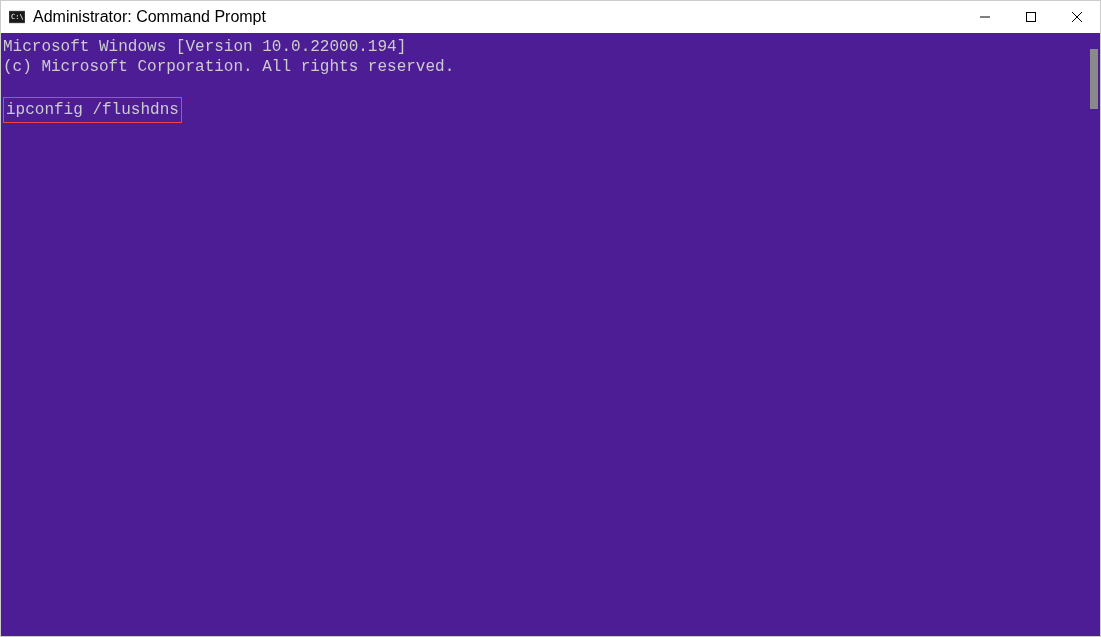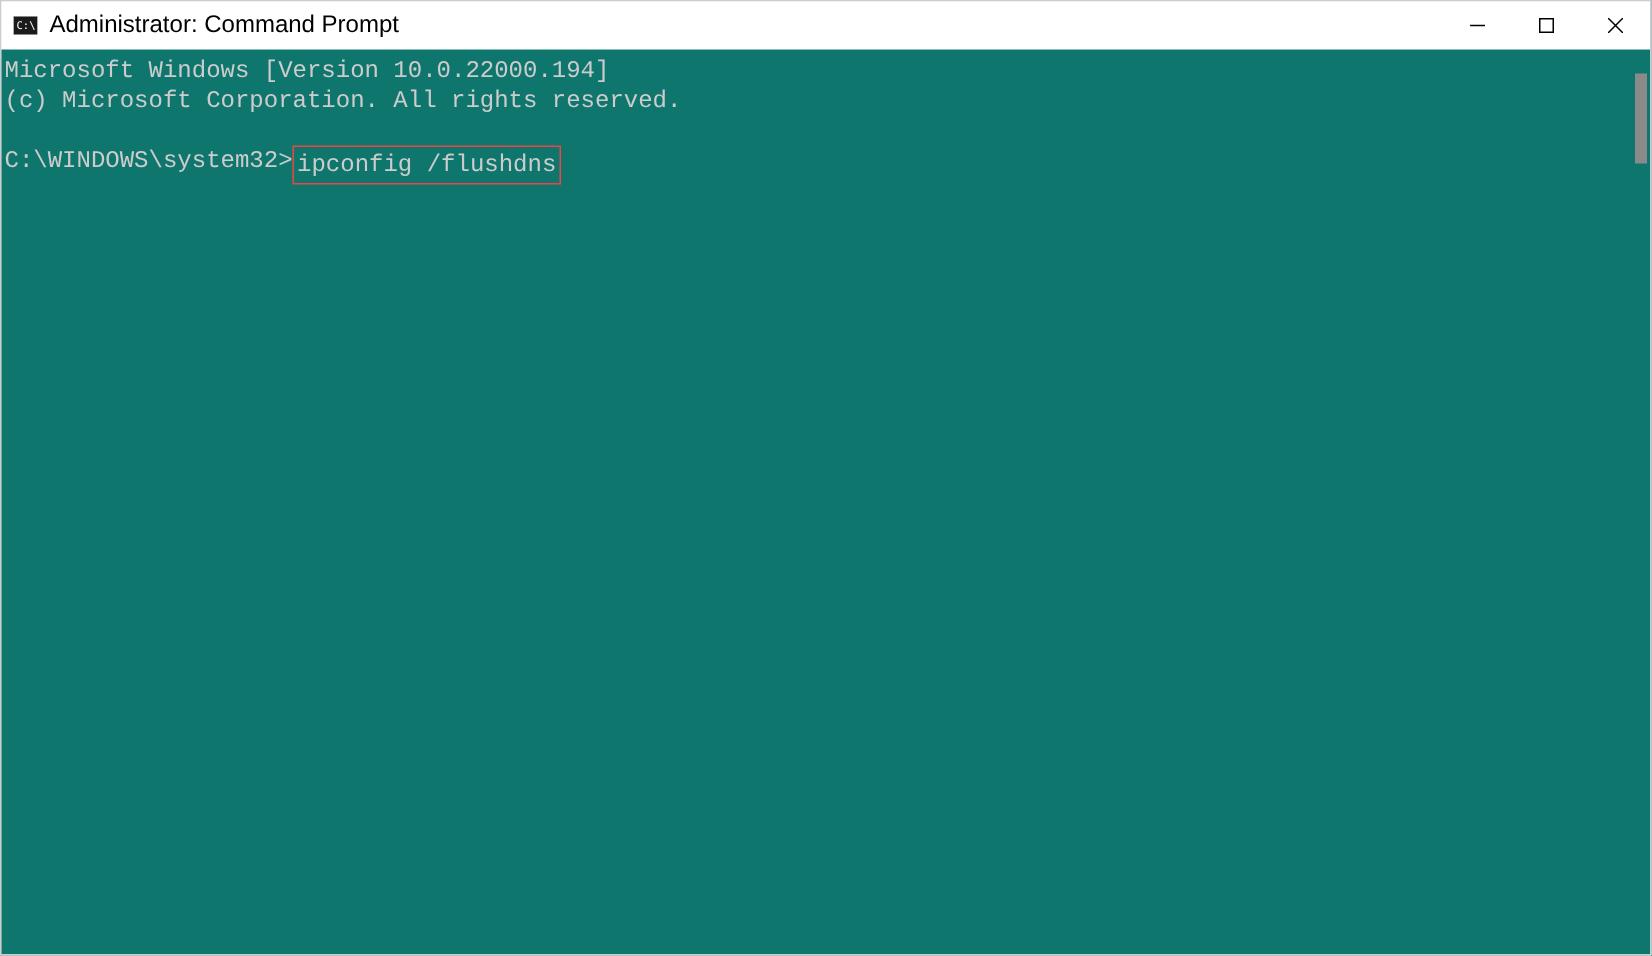--- a/index.html
+++ b/index.html
@@ -55,21 +55,21 @@
       height: 32px;
       display: flex;
       align-items: center;
       justify-content: center;
       background: transparent;
       border: none;
       cursor: pointer;
     }
     .terminal-area {
       flex: 1;
-      background: #0f766e;
+      background: #4c1d95;
       position: relative;
       overflow: hidden;
     }
     .terminal-content {
       padding: 4px 2px;
       font-family: Consolas, 'Courier New', monospace;
       font-size: 16px;
       color: #cccccc;
       line-height: 1.25;
       white-space: pre;
@@ -126,16 +126,16 @@
         <svg width="10" height="10" viewBox="0 0 10 10">
           <line x1="0" y1="0" x2="10" y2="10" stroke="#000000" stroke-width="1"></line>
           <line x1="10" y1="0" x2="0" y2="10" stroke="#000000" stroke-width="1"></line>
         </svg>
       </button>
     </div>
   </div>
   <div class="terminal-area">
     <div class="terminal-content"><span>Microsoft Windows [Version 10.0.22000.194]</span>
 <span>(c) Microsoft Corporation. All rights reserved.</span>
-<span class="prompt-line"><span class="prompt-path">C:\WINDOWS\system32&gt;</span><span class="command-highlight">ipconfig /flushdns</span></span></div>
+<span class="prompt-line"><span class="command-highlight">ipconfig /flushdns</span></span></div>
     <div class="scrollbar"></div>
   </div>
 </div>
 
 </body></html>

